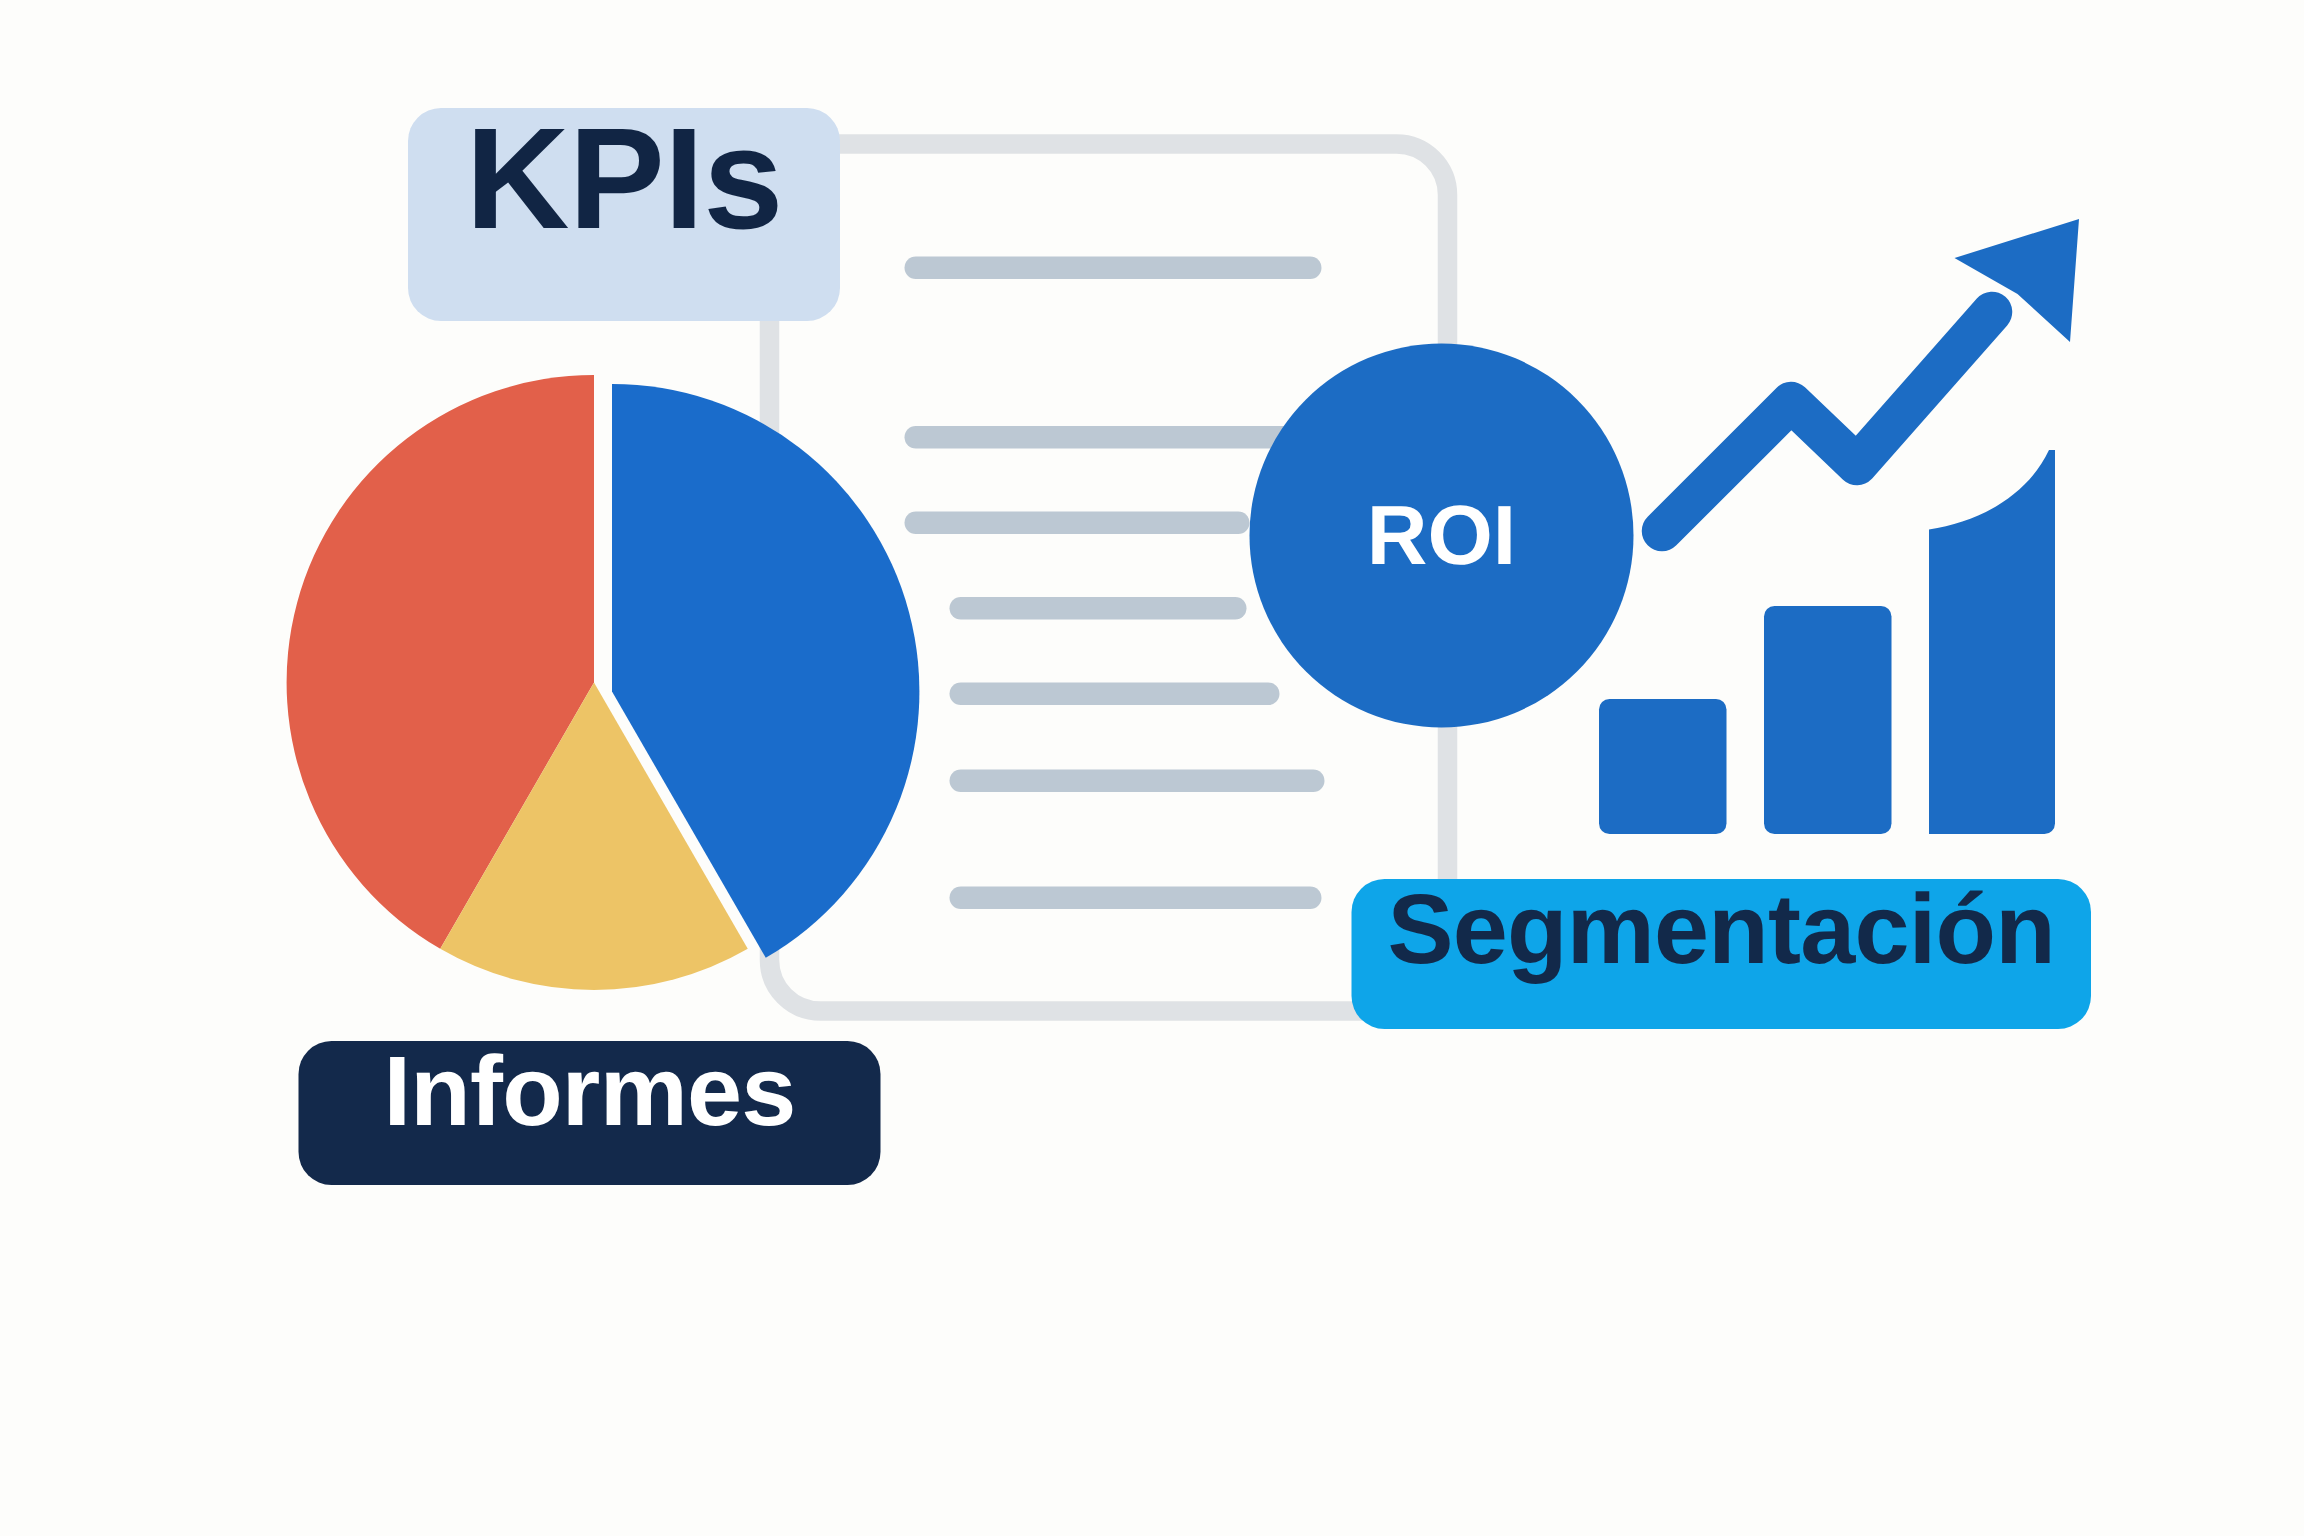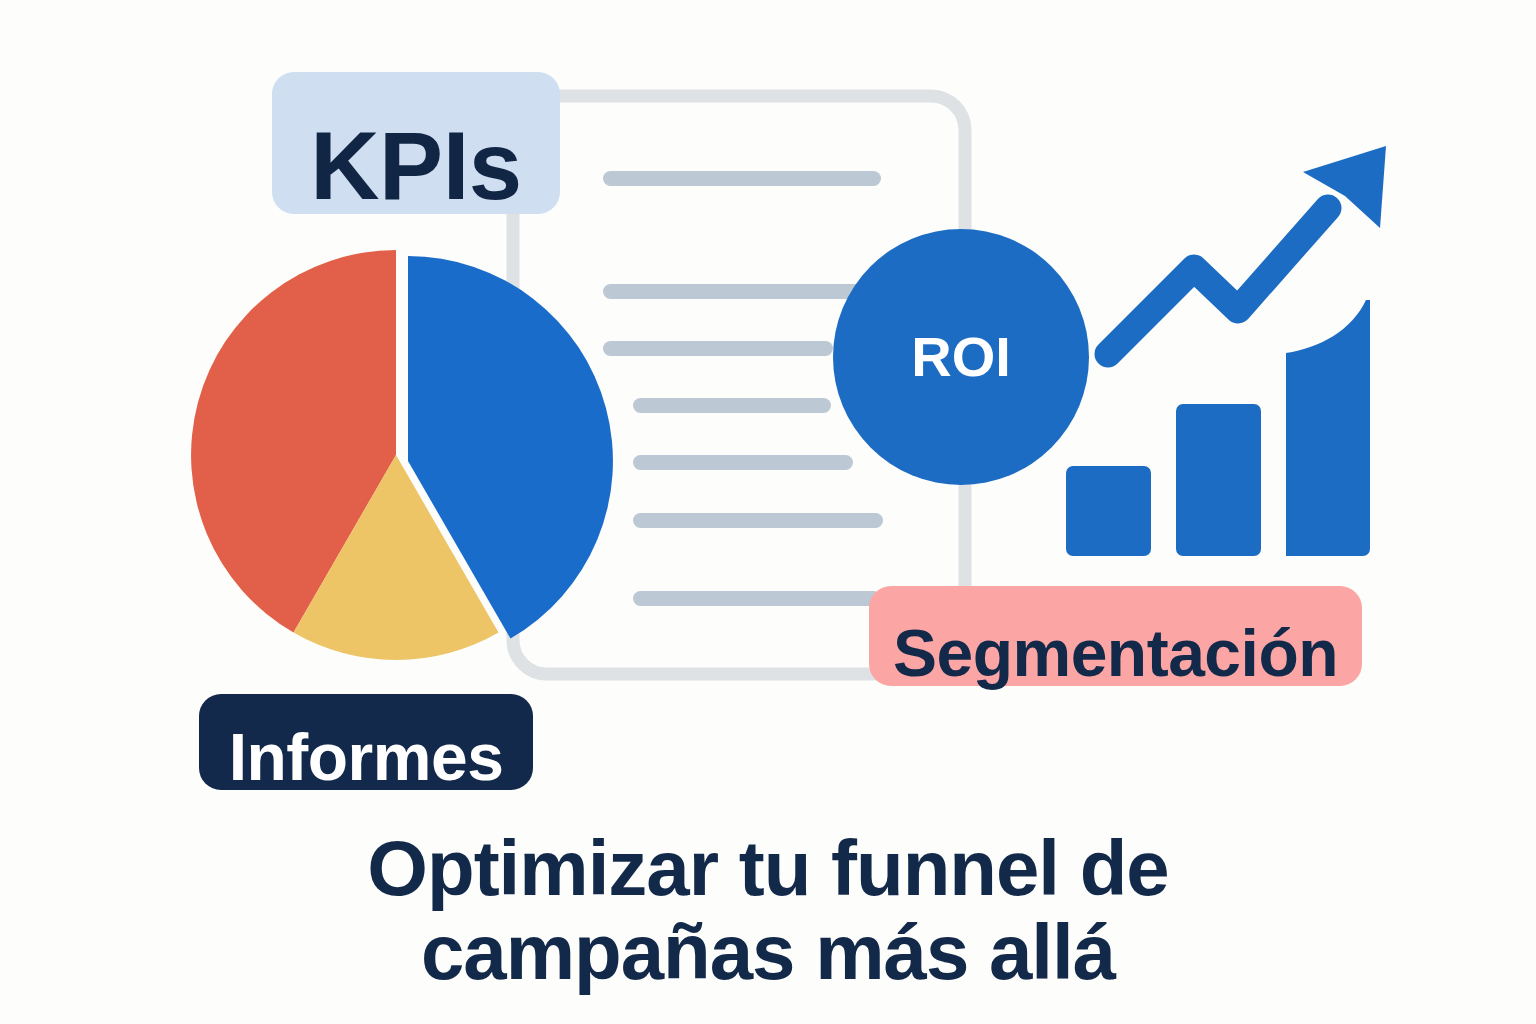--- a/index.html
+++ b/index.html
@@ -15,48 +15,48 @@
     overflow: hidden;
     font-family: "Liberation Sans", sans-serif;
   }
   .layer { position: absolute; inset: 0; }
   svg.layer { width: 1536px; height: 1024px; display: block; }
 
   
   .badge {
     position: absolute;
     display: flex;
-    align-items: flex-end;
+    align-items: flex-start;
     justify-content: center;
     box-sizing: border-box;
     font-weight: bold;
     letter-spacing: -0.5px;
     white-space: nowrap;
     line-height: 1;
   }
   #badge-kpis {
     left: 272px; top: 72px;
     width: 288px; height: 142px;
     background: #cfdef0;
     border-radius: 22px;
     color: #112544;
     font-size: 96px;
   }
   #badge-informes {
     left: 199px; top: 694px;
-    width: 334px; height: 96px;
+    width: 388px; height: 96px;
     background: #13294b;
     border-radius: 22px;
     color: #ffffff;
     font-size: 66px;
   }
   #badge-segmentacion {
-    left: 869px; top: 586px;
+    left: 901px; top: 586px;
     width: 493px; height: 100px;
-    background: #fca5a5;
+    background: #0ea5e9;
     border-radius: 22px;
     color: #12294a;
     font-size: 66px;
   }
 
   
   #roi-circle {
     position: absolute;
     left: 833px; top: 229px;
     width: 256px; height: 256px;
@@ -142,18 +142,14 @@
   </div>
 
   <div id="badge-informes" class="badge">
     <span>Informes</span>
   </div>
 
   <div id="badge-segmentacion" class="badge">
     <span>Segmentación</span>
   </div>
 
-  <div id="headline">
-    <span class="hl-line">Optimizar tu funnel de</span>
-    <span class="hl-line">campañas más allá</span>
-  </div>
 
 </div>
 
 </body></html>

